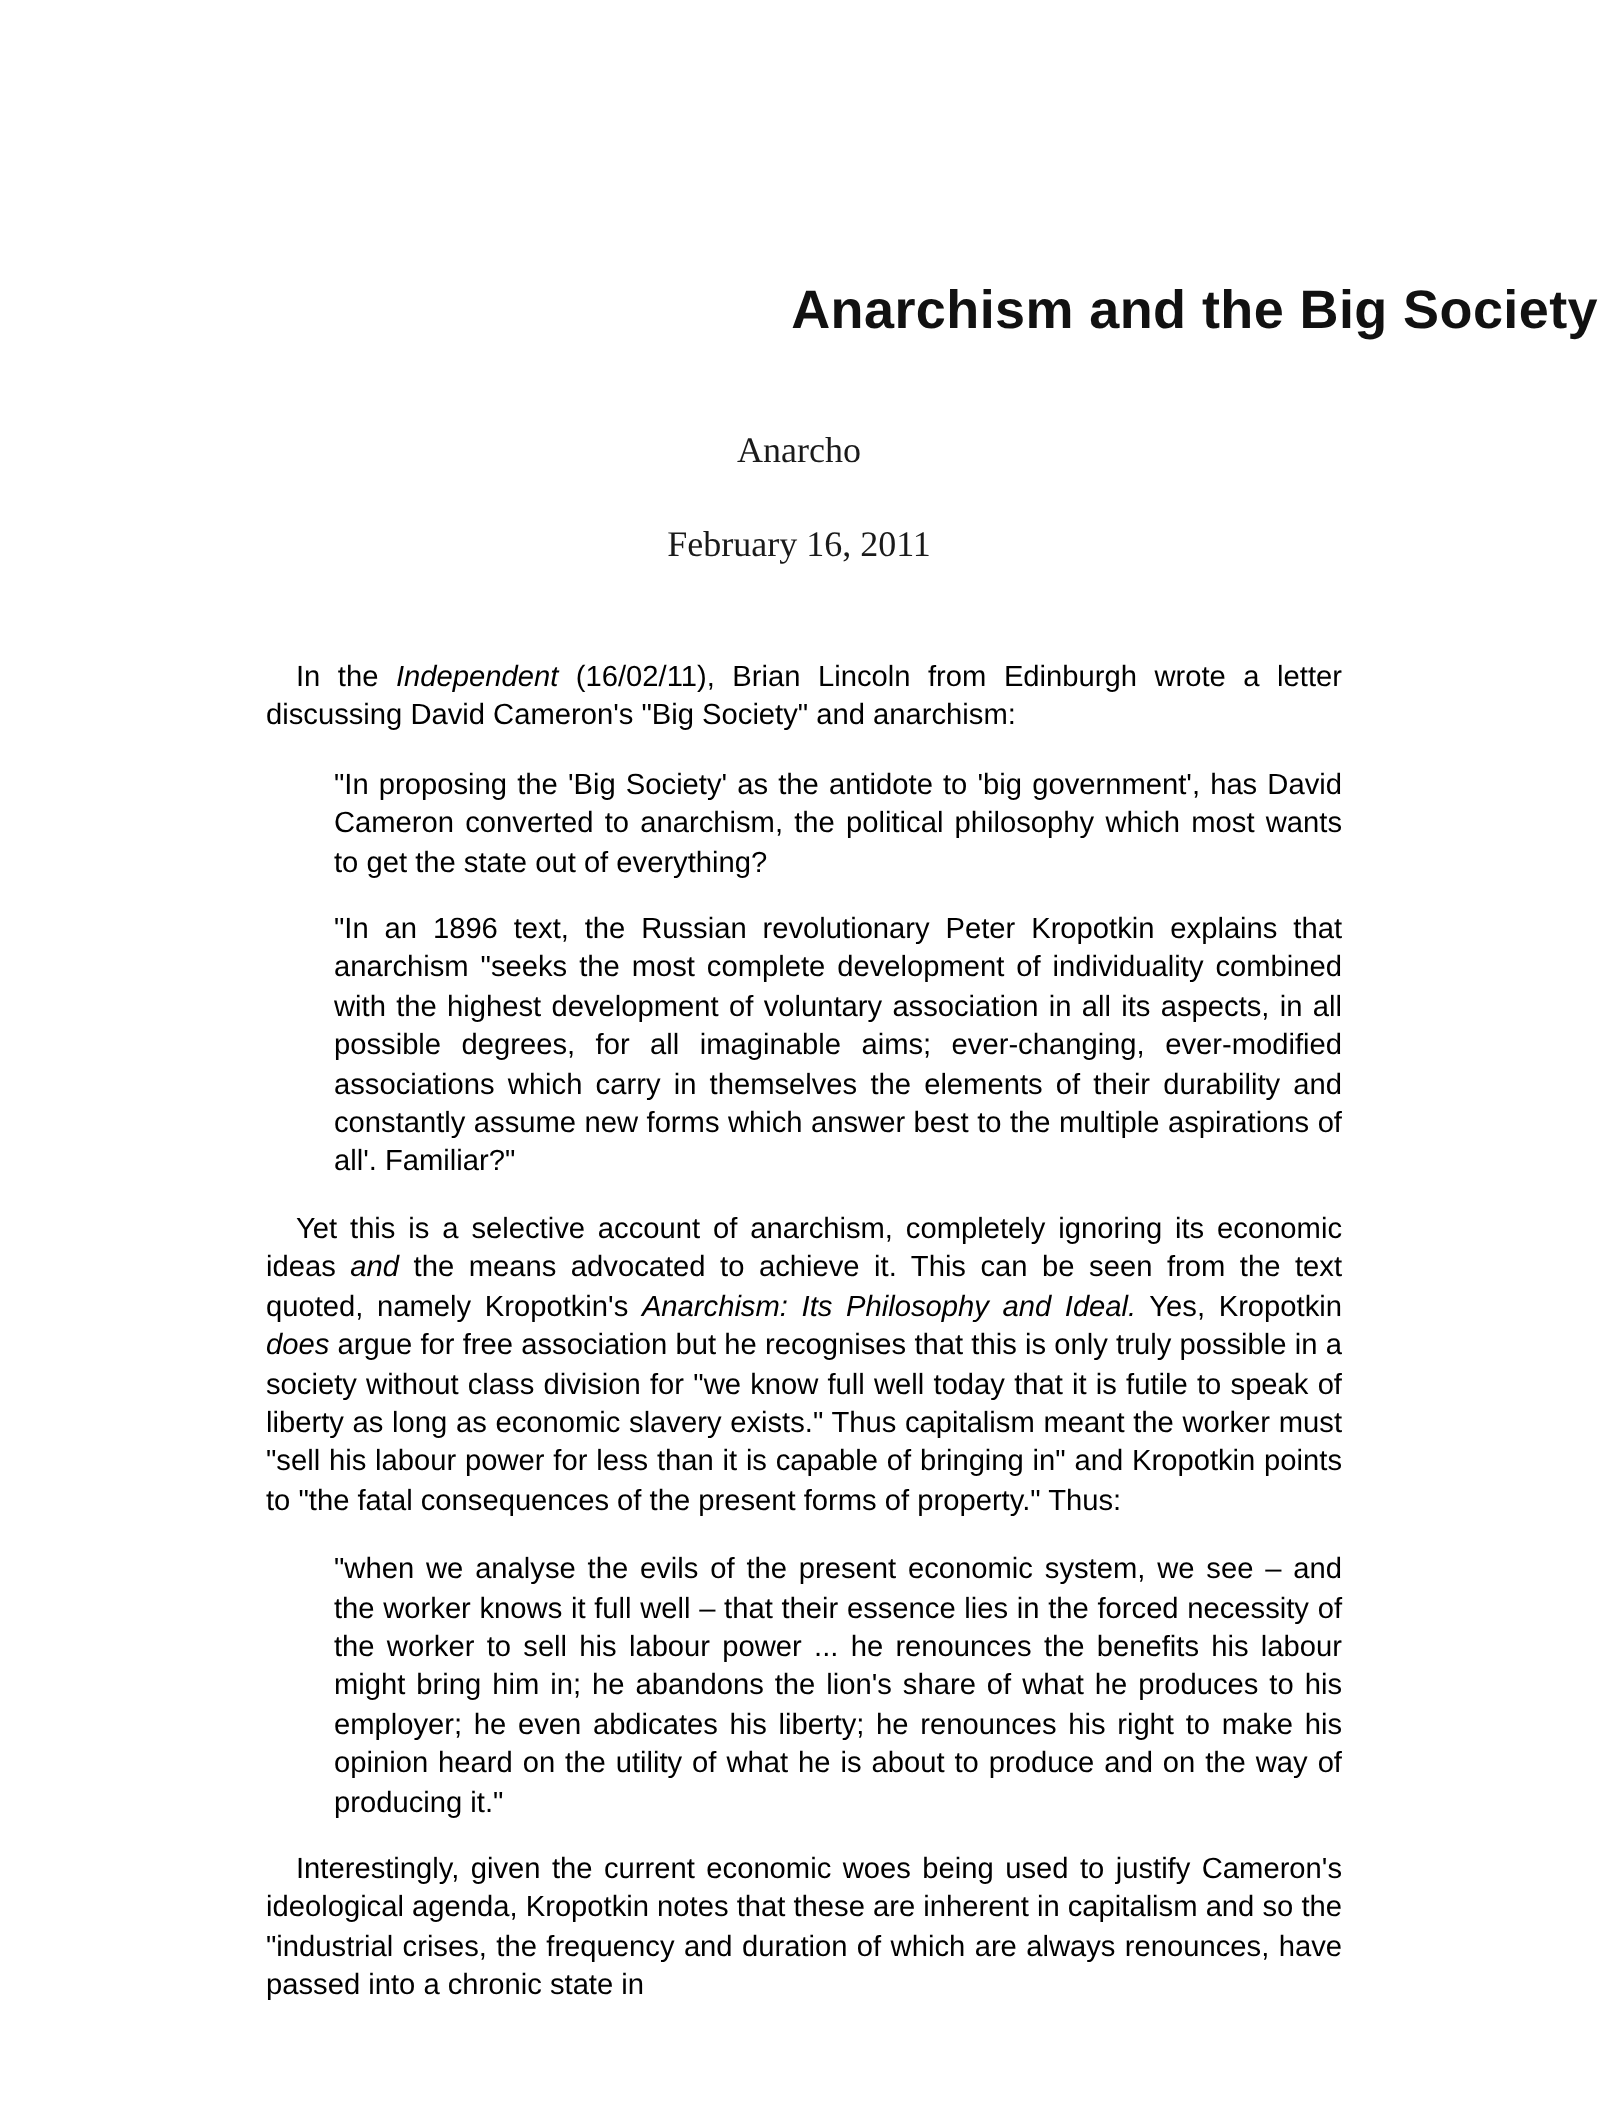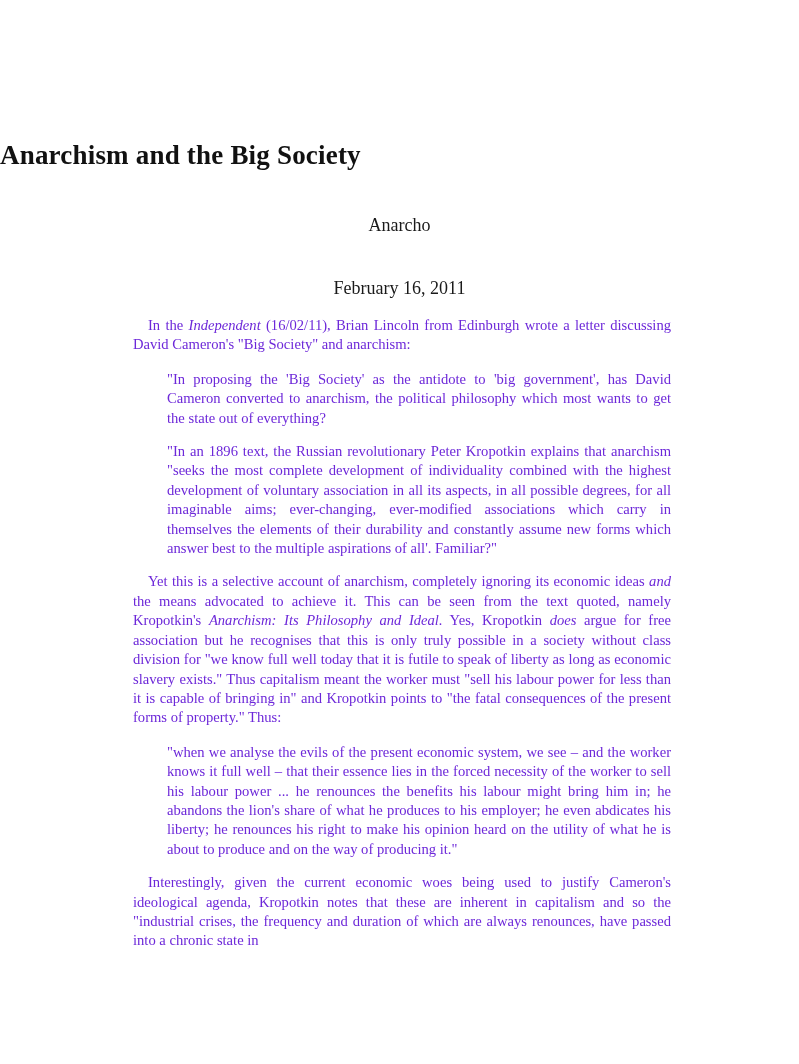--- a/index.html
+++ b/index.html
@@ -20,22 +20,22 @@
       left: 0; top: 0;
       width: 799px;
       height: 1064px;
       background: #fff;
     }
     .title {
       position: absolute;
       top: 140px;
       left: 0;
       width: 799px;
-      text-align: left;
-      font-family: Liberation Serif, serif;
+      text-align: right;
+      font-family: Liberation Sans, sans-serif;
       font-weight: bold;
       font-size: 27px;
       letter-spacing: 0.2px;
       color: #111;
     }
     .author {
       position: absolute;
       top: 215px;
       left: 0;
       width: 799px;
@@ -46,31 +46,30 @@
     }
     .date {
       position: absolute;
       top: 262px;
       left: 0;
       width: 799px;
       text-align: center;
       font-family: "Liberation Serif", serif;
       font-size: 18px;
       color: #1a1a1a;
-      margin-top: 16px;
     }
     .body {
       position: absolute;
-      top: 316px;
+      top: 330px;
       left: 133px;
       width: 538px;
-      font-family: Liberation Serif, serif;
+      font-family: Liberation Sans, sans-serif;
       font-size: 14.6px;
       line-height: 19.4px;
-      color: #6d28d9;
+      color: #000000;
     }
     .para {
       margin: 0 0 15px 0;
       text-indent: 15px;
       text-align: justify;
       hyphens: auto;
     }
     .quote {
       margin: 0 0 14px 34px;
       text-align: justify;

